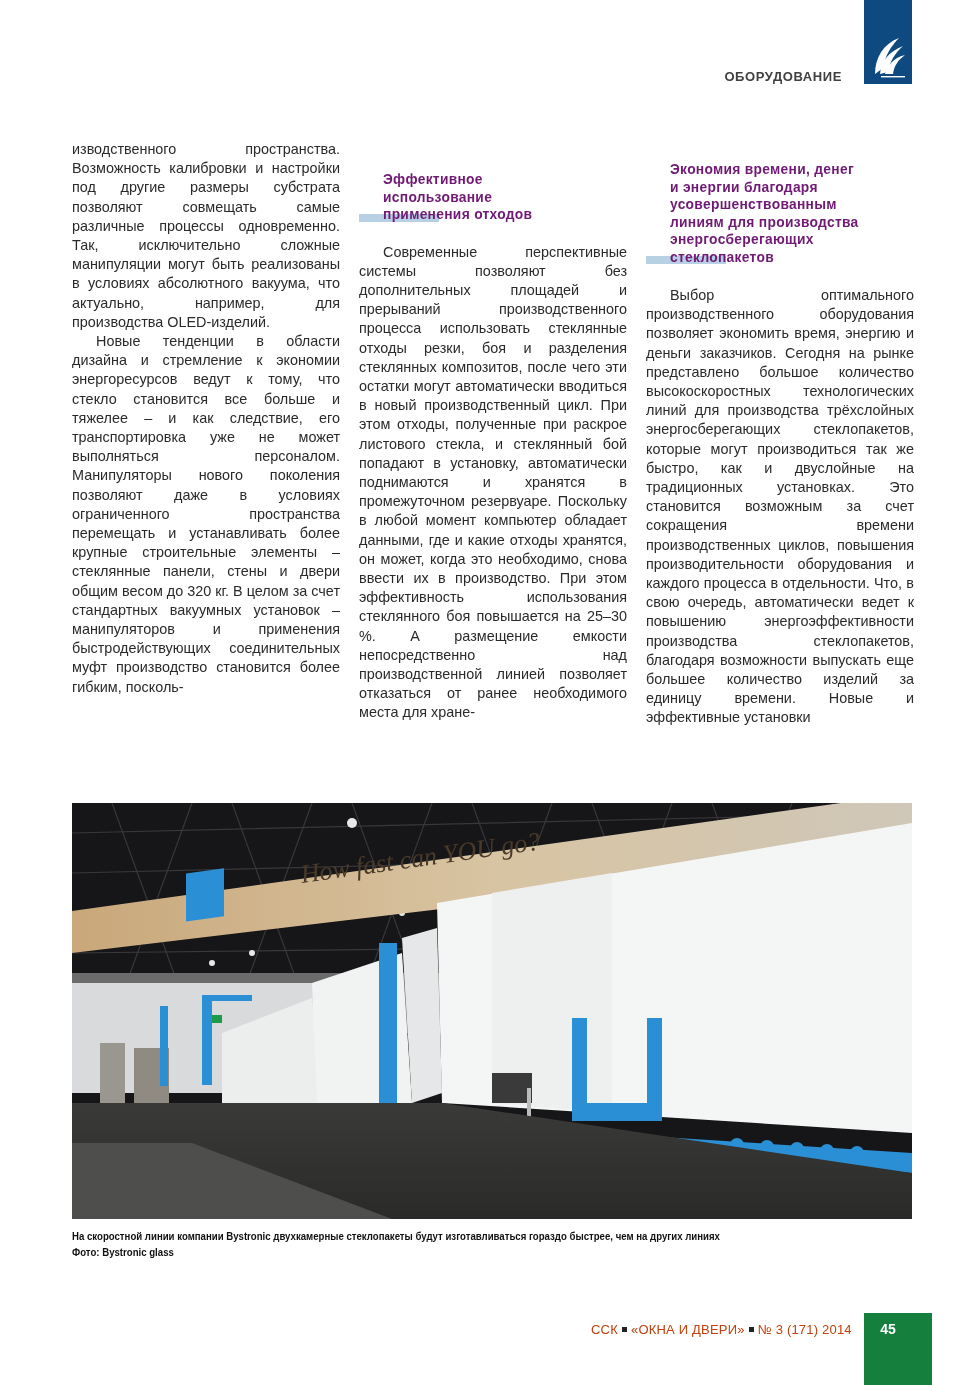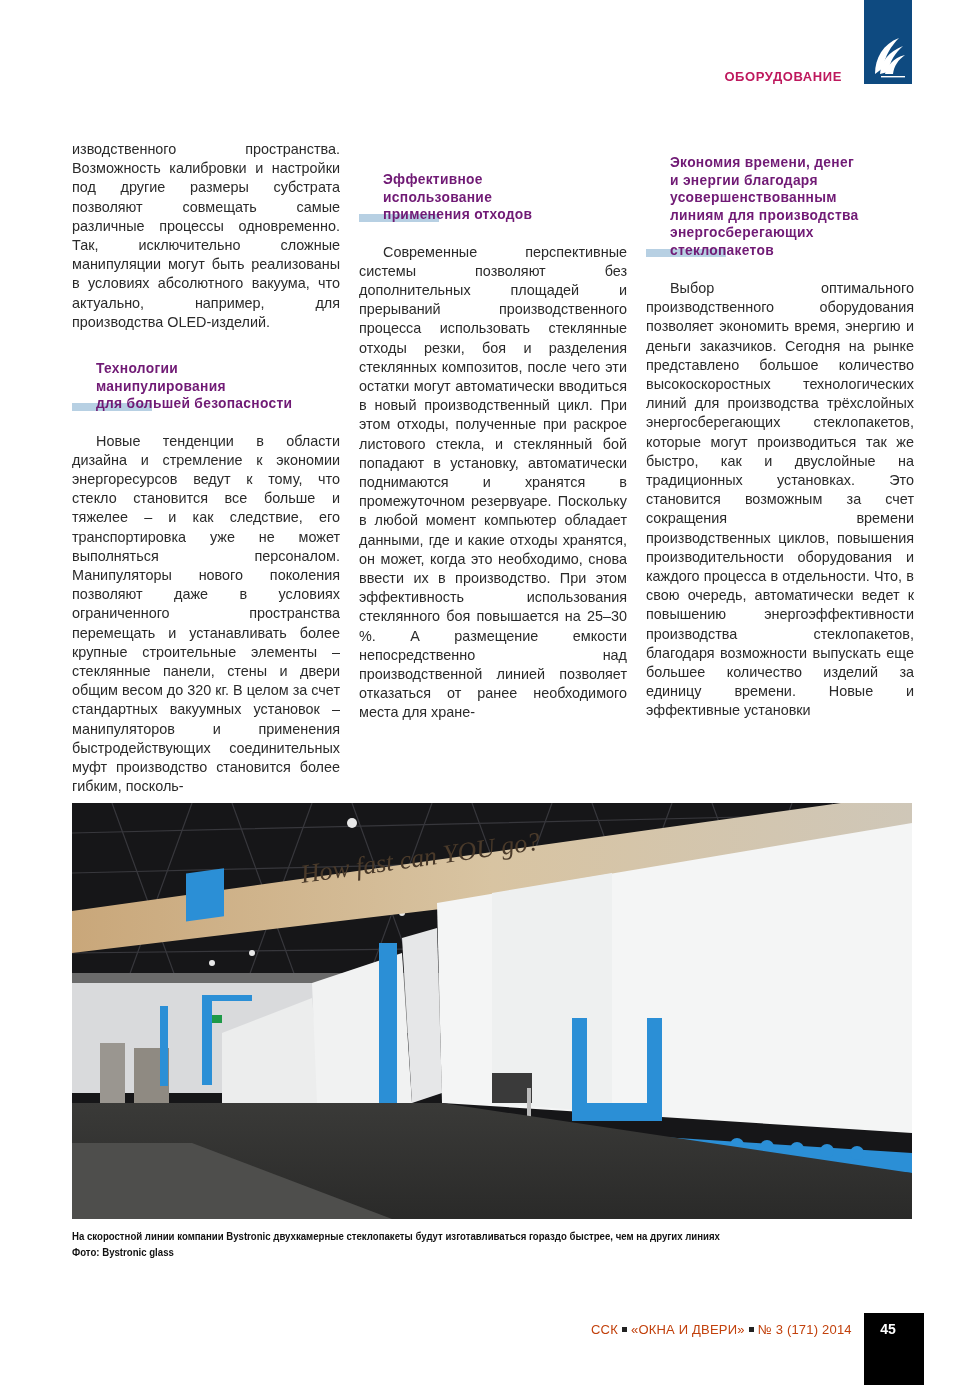--- a/index.html
+++ b/index.html
@@ -1,75 +1,69 @@
 <!DOCTYPE html>
 <html><head>
 <meta charset="utf-8">
 <style>
   html, body { margin:0; padding:0; }
   body { width:980px; height:1385px; background:#fff; position:relative; overflow:hidden;
          font-family:"Liberation Sans", sans-serif; color:#2a2a2a; }
   .abs { position:absolute; }
   .top-tab { left:864px; top:0; width:48px; height:84px; background:#0e4a80; }
   .top-tab svg { position:absolute; left:5px; top:34px; }
-  .section-label { right:138px; top:69px; font-weight:bold; font-size:13px; letter-spacing:0.6px; color:#be185d; }
+  .section-label { right:138px; top:69px; font-weight:bold; font-size:13px; letter-spacing:0.6px; color:#404040; }
   .col { position:absolute; top:140px; width:268px; font-size:14.4px; line-height:19.2px; text-align:justify; color:#2a2a2a; }
   .col p { margin:0; }
   .col p.ind { text-indent:24px; }
   .col1 { left:72px; }
   .col2 { left:359px; }
   .col3 { left:646px; }
   .heading { position:relative; margin:0; font-weight:bold; font-size:13.8px; line-height:17.5px;
              color:#701a75; padding-left:24px; letter-spacing:0.3px; text-align:left; }
   .heading .bar { position:absolute; left:0; bottom:2px; width:80px; height:8px; background:#b7d0e3; z-index:0; }
   .heading span.t { position:relative; z-index:1; display:block; }
   .photo { left:72px; top:803px; width:840px; height:416px; overflow:hidden; background:#1a1a1c; }
   .caption { left:72px; top:1228px; width:840px; font-family:"Liberation Sans", sans-serif; font-weight:bold;
              font-size:11.2px; line-height:16px; color:#111; transform:scaleX(0.86); transform-origin:left top; }
   .footer { left:591px; top:1322px; font-size:13px; color:#c2410c; letter-spacing:0.2px; }
   .footer .sq { display:inline-block; width:5px; height:5px; background:#222; vertical-align:middle; margin:0 4px; position:relative; top:-1px; }
-  .page-tab { left:864px; top:1313px; width:60px; height:72px; background:#000000; }
+  .page-tab { left:864px; top:1313px; width:68px; height:72px; background:#15803d; }
   .page-num { position:absolute; left:0; top:8px; width:48px; text-align:center; font-weight:bold; color:#fff; font-size:14px; }
 </style>
 </head>
 <body>
 
 <div class="abs section-label">ОБОРУДОВАНИЕ</div>
 <div class="abs top-tab">
   <svg width="38" height="46" viewBox="0 0 38 46">
     <path d="M6 40 C6 24 14 10 30 4 C22 12 16 22 14 34 Z" fill="#ffffff"></path>
     <path d="M11 40 C12 28 19 18 34 12 C26 19 21 27 19 38 Z" fill="#ffffff"></path>
     <path d="M16 40 C18 32 24 24 36 21 C29 26 25 32 24 40 Z" fill="#ffffff"></path>
     <rect x="12" y="42" width="24" height="1.4" fill="#ffffff"></rect>
   </svg>
 </div>
 
 <div class="col col1">
   <p>изводственного пространства. Возможность калибровки и настройки под другие размеры субстрата позволяют совмещать самые различные процессы одновременно. Так, исключительно сложные манипуляции могут быть реализованы в условиях абсолютного вакуума, что актуально, например, для производства OLED-изделий.</p>
-  <div class="heading" style="margin-top:28px;margin-bottom:19px;">
-    <div class="bar"></div>
-    <span class="t">Технологии</span>
-    <span class="t">манипулирования</span>
-    <span class="t">для большей безопасности</span>
-  </div>
   <p class="ind">Новые тенденции в области дизайна и стремление к экономии энергоресурсов ведут к тому, что стекло становится все больше и тяжелее – и как следствие, его транспортировка уже не может выполняться персоналом. Манипуляторы нового поколения позволяют даже в условиях ограниченного пространства перемещать и устанавливать более крупные строительные элементы – стеклянные панели, стены и двери общим весом до 320 кг. В целом за счет стандартных вакуумных установок – манипуляторов и применения быстродействующих соединительных муфт производство становится более гибким, посколь-</p>
 </div>
 
 <div class="col col2">
   <div class="heading" style="margin-top:31px;margin-bottom:19px;">
     <div class="bar"></div>
     <span class="t">Эффективное</span>
     <span class="t">использование</span>
     <span class="t">применения отходов</span>
   </div>
   <p class="ind">Современные перспективные системы позволяют без дополнительных площадей и прерываний производственного процесса использовать стеклянные отходы резки, боя и разделения стеклянных композитов, после чего эти остатки могут автоматически вводиться в новый производственный цикл. При этом отходы, полученные при раскрое листового стекла, и стеклянный бой попадают в установку, автоматически поднимаются и хранятся в промежуточном резервуаре. Поскольку в любой момент компьютер обладает данными, где и какие отходы хранятся, он может, когда это необходимо, снова ввести их в производство. При этом эффективность использования стеклянного боя повышается на 25–30 %. А размещение емкости непосредственно над производственной линией позволяет отказаться от ранее необходимого места для хране-</p>
 </div>
 
 <div class="col col3">
-  <div class="heading" style="margin-top:14px;margin-bottom:20px;">
+  <div class="heading" style="margin-top:21px;margin-bottom:20px;">
     <div class="bar"></div>
     <span class="t">Экономия времени, денег</span>
     <span class="t">и энергии благодаря</span>
     <span class="t">усовершенствованным</span>
     <span class="t">линиям для производства</span>
     <span class="t">энергосберегающих</span>
     <span class="t">стеклопакетов</span>
   </div>
   <p class="ind">Выбор оптимального производственного оборудования позволяет экономить время, энергию и деньги заказчиков. Сегодня на рынке представлено большое количество высокоскоростных технологических линий для производства трёхслойных энергосберегающих стеклопакетов, которые могут производиться так же быстро, как и двуслойные на традиционных установках. Это становится возможным за счет сокращения времени производственных циклов, повышения производительности оборудования и каждого процесса в отдельности. Что, в свою очередь, автоматически ведет к повышению энергоэффективности производства стеклопакетов, благодаря возможности выпускать еще большее количество изделий за единицу времени. Новые и эффективные установки</p>
 </div>

